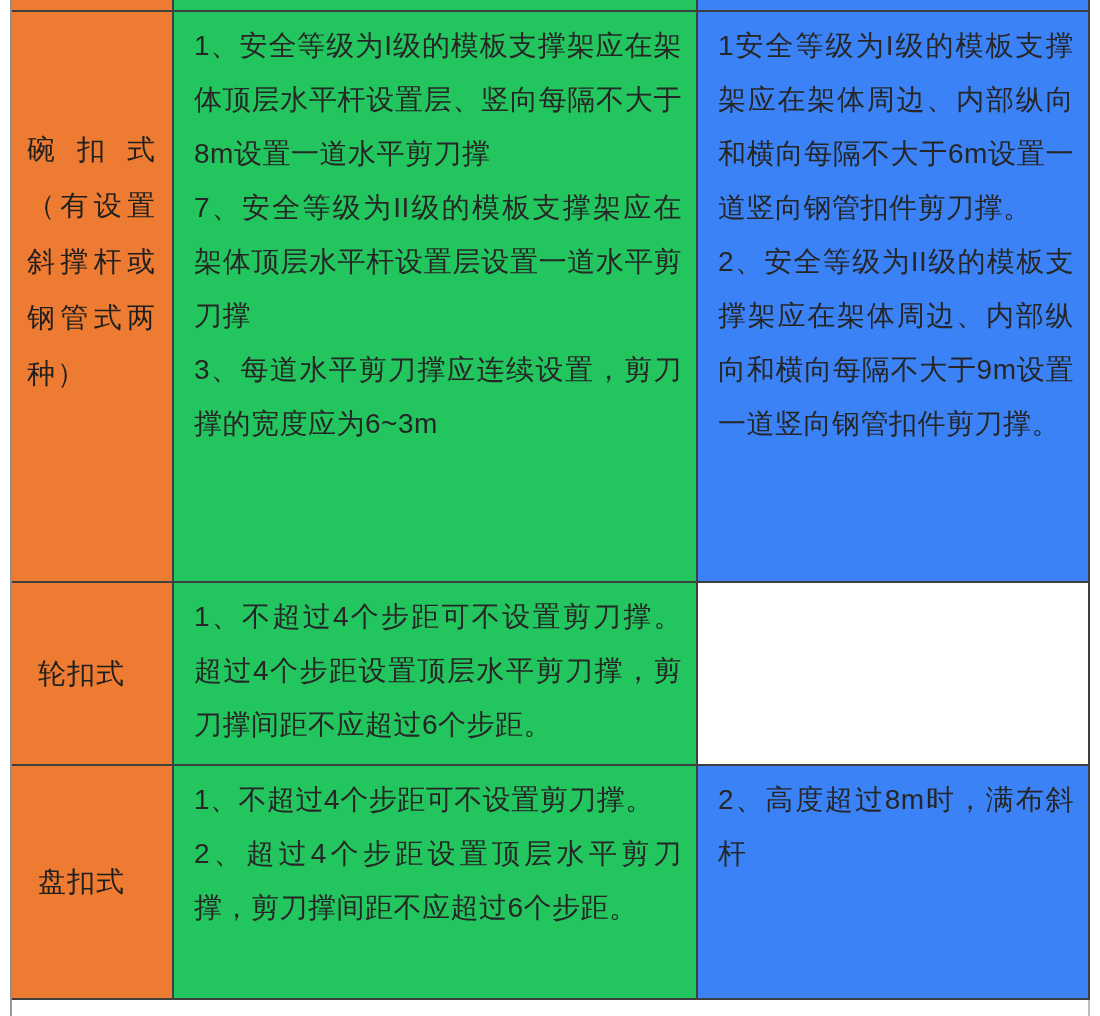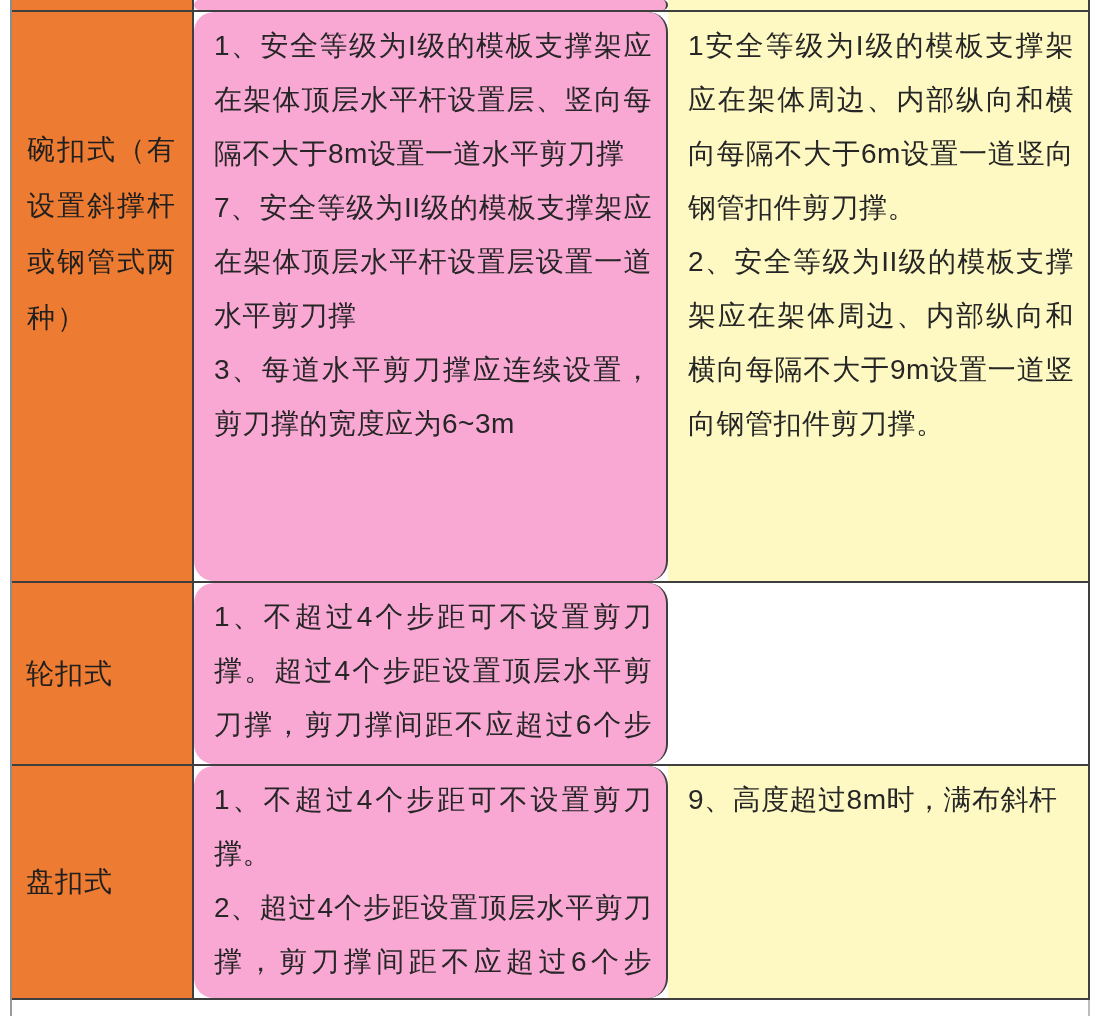--- a/index.html
+++ b/index.html
@@ -12,35 +12,35 @@
     position:absolute;left:10px;top:0;width:1080px;
     border-left:2px solid #8c8c8c;border-right:2px solid #3f3f3f;
     box-sizing:border-box;
   }
   .t-row{display:flex;border-bottom:2px solid #3f3f3f;box-sizing:border-box;}
   .r0{height:12px;}
   .r1{height:571px;}
   .r2{height:183px;}
   .r3{height:234px;}
   .cell{box-sizing:border-box;overflow:hidden;}
-  .c1{width:182px;border-right:2px solid #3f3f3f;background:#ED7B31;}
-  .c2{width:474px;border-right:2px solid #3f3f3f;background:#f9a8d4;border-radius:20px;}
-  .c3{flex:1;background:#fef9c3;}
+  .c1{width:162px;border-right:2px solid #3f3f3f;background:#ED7B31;}
+  .c2{width:524px;border-right:2px solid #3f3f3f;background:#22c55e;}
+  .c3{flex:1;background:#3b82f6;}
   .body-cell{padding:7px 14px 6px 20px;}
   .body-cell .para{
     margin:0;font-size:28px;line-height:54px;letter-spacing:0.5px;
     text-align:justify;text-justify:inter-ideograph;color:#262626;
   }
   .hdr{font-size:28px;line-height:56px;color:#1f1f1f;}
   .hdr-top{padding:110px 15px 0 15px;}
   .hdr-top .para{
     margin:0;text-align:justify;text-justify:inter-ideograph;
     letter-spacing:2px;font-size:28px;line-height:56px;
   }
-  .hdr-center{display:flex;align-items:center;padding-left:14px;letter-spacing:1px;}
+  .hdr-center{display:flex;align-items:center;padding-left:26px;letter-spacing:1px;}
   .below-table{
     position:absolute;left:10px;top:1000px;width:1080px;height:16px;
     background:#ffffff;border-left:2px solid #9a9a9a;border-right:2px solid #bdbdbd;
     box-sizing:border-box;
   }
 </style>
 </head>
 <body>
 
 <div class="doc-table">
@@ -77,19 +77,19 @@
 
   <div class="t-row r3">
     <div class="cell c1 hdr hdr-center">
       <span>盘扣式</span>
     </div>
     <div class="cell c2 body-cell">
         <p class="para">1、不超过4个步距可不设置剪刀撑。</p>
         <p class="para">2、超过4个步距设置顶层水平剪刀撑，剪刀撑间距不应超过6个步距。</p>
       </div>
     <div class="cell c3 body-cell">
-        <p class="para">9、高度超过8m时，满布斜杆</p>
+        <p class="para">2、高度超过8m时，满布斜杆</p>
       </div>
   </div>
 
 </div>
 
 <div class="below-table"></div>
 
 </body></html>

